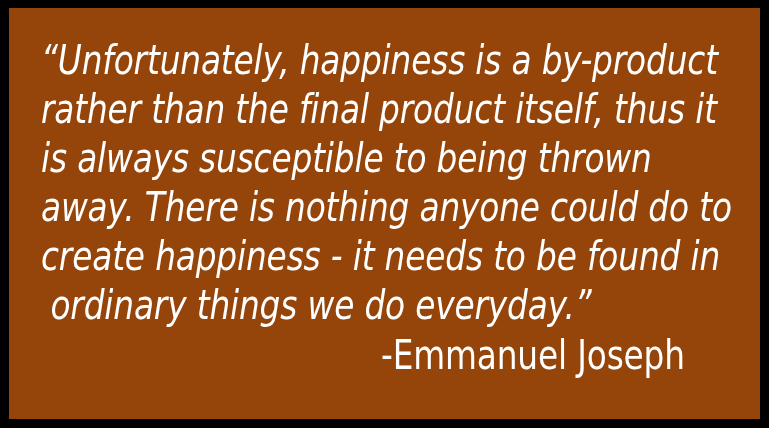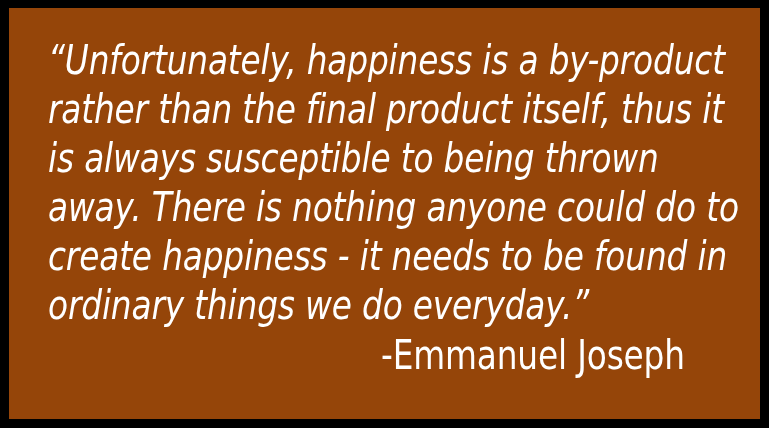--- a/index.html
+++ b/index.html
@@ -25,23 +25,24 @@
     top: 8px;
     width: 751px;
     height: 411px;
     box-sizing: border-box;
     background: #954509;
     overflow: hidden;
   }
 
   #quote-body {
     position: absolute;
-    left: 39px;
+    left: 32px;
     top: 28px;
     width: 700px;
+    text-align: center;
   }
 
   .quote-line {
     display: block;
     color: #ffffff;
     font-family: "DejaVu Sans", "Liberation Sans", sans-serif;
     font-style: italic;
     font-weight: 400;
     font-size: 41px;
     line-height: 49px;

